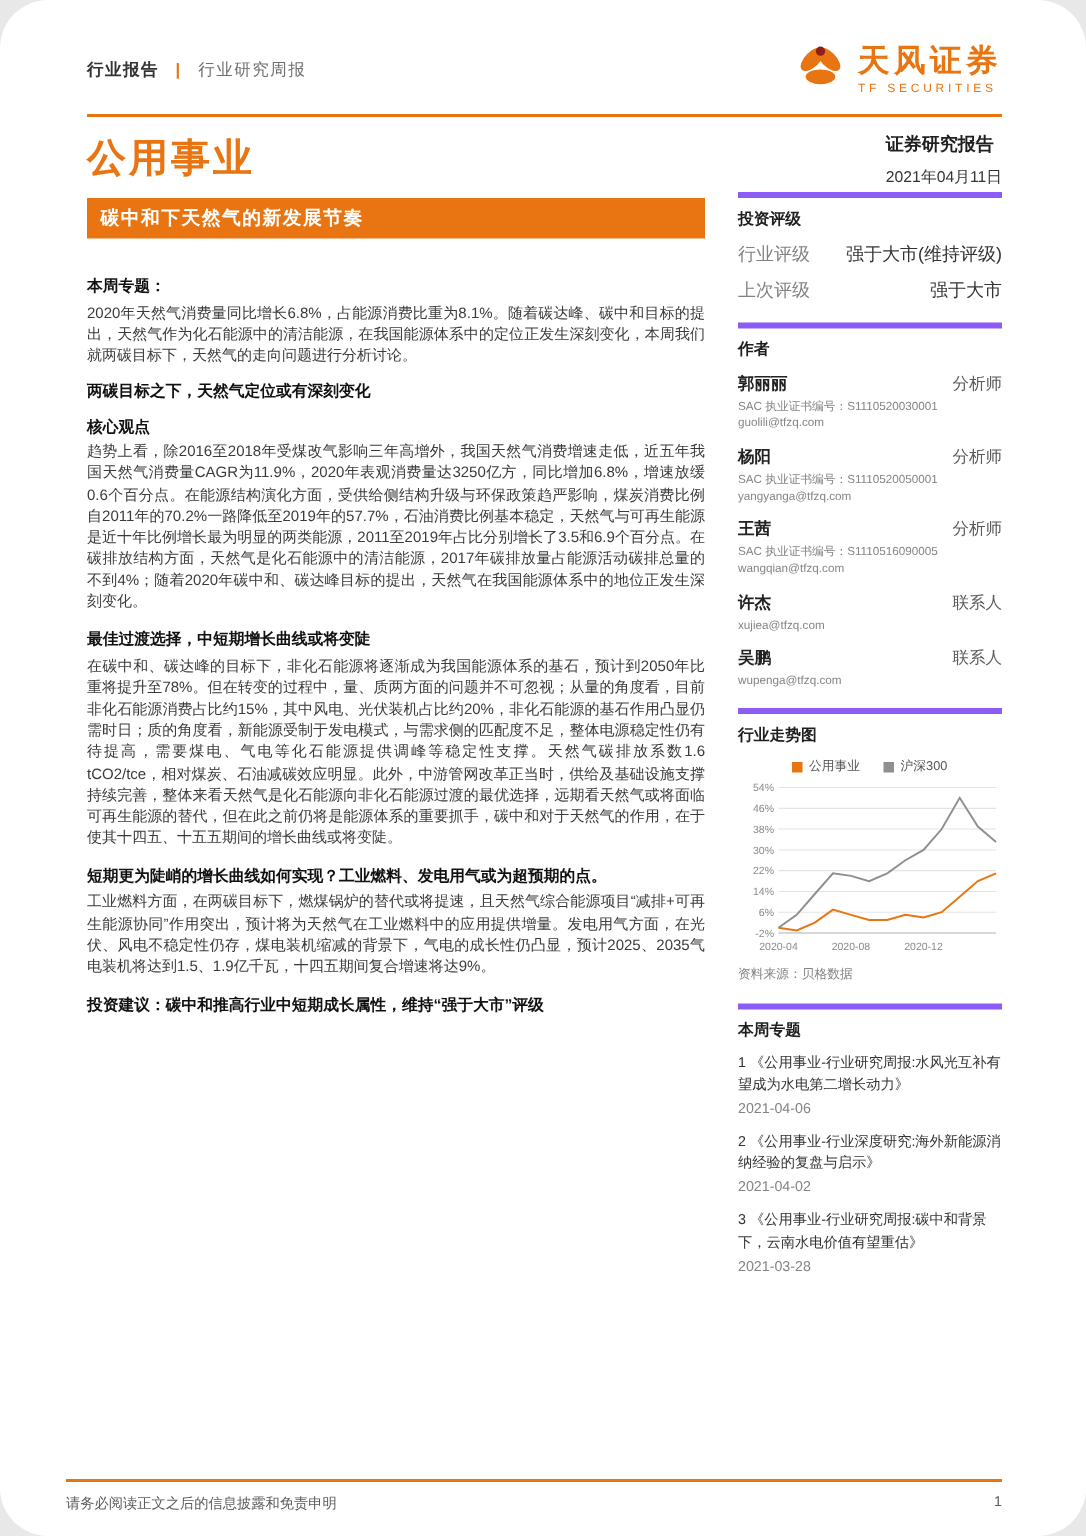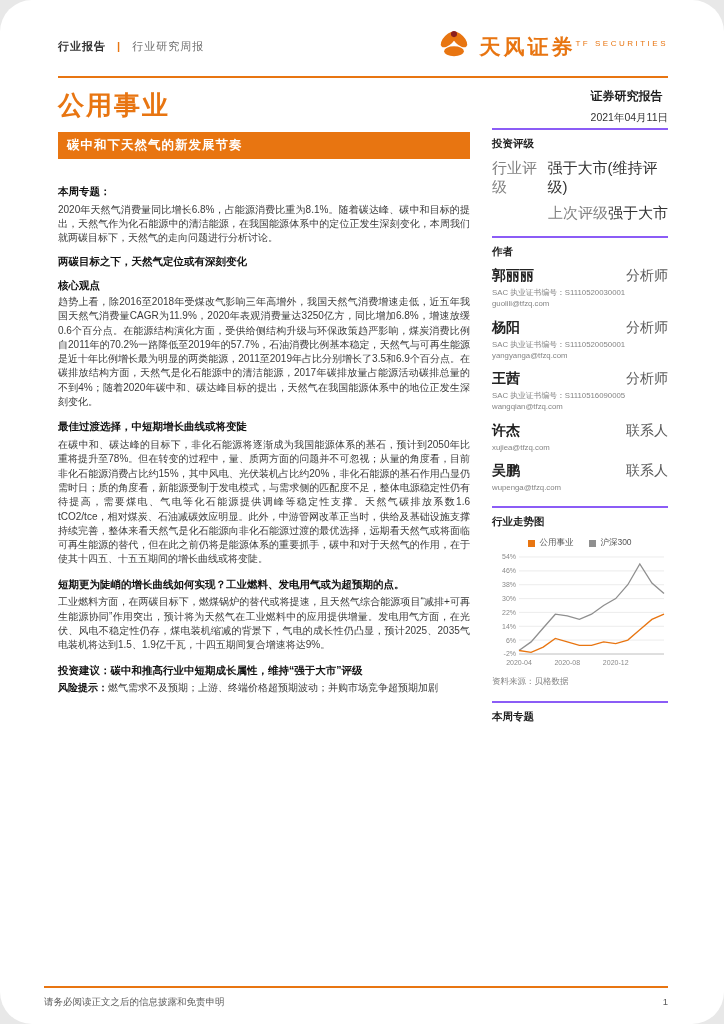--- a/index.html
+++ b/index.html
@@ -7,21 +7,21 @@
   body { font-family:"Liberation Sans", sans-serif; }
   .page { position:relative; width:724px; height:1024px; background:#ffffff; overflow:hidden; margin:0 auto;border-radius:32px; }
 
   
   .header { position:absolute; top:26px; left:58px; right:56px; display:flex; justify-content:space-between; align-items:center; }
   .header-left { font-size:11px; color:#3a3a3a; letter-spacing:1px; }
   .header-left .hl-type { font-weight:bold; color:#333; }
   .header-left .sep { color:var(--accent,#E87511); margin:0 7px; font-weight:bold; }
   .header-left .hl-series { color:#6f6f6f; }
   .brand { display:flex; align-items:center; gap:7px; }
-  .brand-text { display:flex; line-height:1; }
+  .brand-text { display:flex; flex-direction:column; line-height:1; }
   .brand-name { font-size:21px; color:var(--accent,#E87511); font-weight:bold; letter-spacing:3px; }
   .brand-sub { font-size:8px; color:var(--accent,#E87511); letter-spacing:2.5px; margin-top:4px; }
 
   .top-rule { position:absolute; top:76px; left:58px; right:56px; border-top:2px solid var(--accent,#E87511); }
 
   
   .title-row { position:absolute; top:88px; left:58px; right:56px; display:flex; justify-content:space-between; align-items:flex-start; }
   .industry-title { font-size:26px; font-weight:bold; color:var(--accent,#E87511); letter-spacing:2px; margin:0; }
   .doc-meta { text-align:left; }
   .doc-type { font-size:12px; font-weight:bold; color:#1f1f1f; }
@@ -30,28 +30,28 @@
   .banner { position:absolute; top:132px; left:58px; width:412px; background:var(--accent,#E87511); color:#fff; font-weight:bold; font-size:12.5px; padding:5px 9px; letter-spacing:1px; }
 
   
   .main { position:absolute; top:174px; left:58px; width:412px; font-size:10px; line-height:1.43; color:#3a3a3a; text-align:justify; }
   .main h3 { font-size:10.5px; color:#111; margin:10px 0 4px; line-height:1.4; }
   .main p { margin:0 0 8px; }
   .lead { font-weight:bold; color:#111; }
 
   
   .sidebar { position:absolute; top:128px; left:492px; width:176px; }
-  .side-section { border-top:2px solid #8b5cf6; padding-top:7px; margin-bottom:13px; }
+  .side-section { border-top:4px solid #8b5cf6; padding-top:7px; margin-bottom:13px; }
   .side-heading { font-size:10.5px; font-weight:bold; color:#1f1f1f; margin-bottom:8px; }
-  .rating-row { display:flex; justify-content:flex-end; font-size:15px; margin-bottom:7px; }
+  .rating-row { display:flex; justify-content:space-between; font-size:12px; margin-bottom:7px; }
   .rating-label { color:#828282; }
   .rating-value { color:#333; }
 
   .author { margin-bottom:9px; }
-  .author-row { display:flex; justify-content:space-between; font-size:14px; margin-bottom:2px; }
+  .author-row { display:flex; justify-content:space-between; font-size:11px; margin-bottom:2px; }
   .author-name { font-weight:bold; color:#222; }
   .author-role { color:#5a5a5a; }
   .author-cert, .author-email { font-size:7.8px; color:#848484; line-height:1.45; word-break:break-all; }
 
   .legend { display:flex; gap:16px; justify-content:center; font-size:8.5px; color:#555; margin-bottom:2px; }
   .legend-item { display:flex; align-items:center; gap:4px; }
   .legend-swatch { width:7px; height:7px; display:inline-block; background:#ccc; }
   .chart-svg { width:176px; height:118px; display:block; }
   .source-note { font-size:8.5px; color:#848484; margin-top:7px; }
 
@@ -109,23 +109,20 @@
     <p>趋势上看，除2016至2018年受煤改气影响三年高增外，我国天然气消费增速走低，近五年我国天然气消费量CAGR为11.9%，2020年表观消费量达3250亿方，同比增加6.8%，增速放缓0.6个百分点。在能源结构演化方面，受供给侧结构升级与环保政策趋严影响，煤炭消费比例自2011年的70.2%一路降低至2019年的57.7%，石油消费比例基本稳定，天然气与可再生能源是近十年比例增长最为明显的两类能源，2011至2019年占比分别增长了3.5和6.9个百分点。在碳排放结构方面，天然气是化石能源中的清洁能源，2017年碳排放量占能源活动碳排总量的不到4%；随着2020年碳中和、碳达峰目标的提出，天然气在我国能源体系中的地位正发生深刻变化。</p>
 
     <h3>最佳过渡选择，中短期增长曲线或将变陡</h3>
     <p>在碳中和、碳达峰的目标下，非化石能源将逐渐成为我国能源体系的基石，预计到2050年比重将提升至78%。但在转变的过程中，量、质两方面的问题并不可忽视；从量的角度看，目前非化石能源消费占比约15%，其中风电、光伏装机占比约20%，非化石能源的基石作用凸显仍需时日；质的角度看，新能源受制于发电模式，与需求侧的匹配度不足，整体电源稳定性仍有待提高，需要煤电、气电等化石能源提供调峰等稳定性支撑。天然气碳排放系数1.6 tCO2/tce，相对煤炭、石油减碳效应明显。此外，中游管网改革正当时，供给及基础设施支撑持续完善，整体来看天然气是化石能源向非化石能源过渡的最优选择，远期看天然气或将面临可再生能源的替代，但在此之前仍将是能源体系的重要抓手，碳中和对于天然气的作用，在于使其十四五、十五五期间的增长曲线或将变陡。</p>
 
     <h3>短期更为陡峭的增长曲线如何实现？工业燃料、发电用气或为超预期的点。</h3>
     <p>工业燃料方面，在两碳目标下，燃煤锅炉的替代或将提速，且天然气综合能源项目“减排+可再生能源协同”作用突出，预计将为天然气在工业燃料中的应用提供增量。发电用气方面，在光伏、风电不稳定性仍存，煤电装机缩减的背景下，气电的成长性仍凸显，预计2025、2035气电装机将达到1.5、1.9亿千瓦，十四五期间复合增速将达9%。</p>
 
     <h3>投资建议：碳中和推高行业中短期成长属性，维持“强于大市”评级</h3>
 
-    <p>
-      <span class="lead">风险提示：</span><span>燃气需求不及预期；上游、终端价格超预期波动；并购市场竞争超预期加剧</span>
-    </p>
   </div>
 
   <div class="sidebar">
 
     <div class="side-section">
       <div class="side-heading">投资评级</div>
       <div class="rating-row">
         <span class="rating-label">行业评级</span>
         <span class="rating-value">强于大市(维持评级)</span>
       </div>
@@ -213,20 +210,34 @@
           <polyline points="27.0,99.5 39.1,101.3 51.2,96.1 63.3,87.4 75.3,90.9 87.4,94.3 99.5,94.3 111.6,90.9 123.7,92.6 135.8,89.1 147.8,78.8 159.9,68.4 172.0,63.2" fill="none" stroke="#E87511" stroke-width="1.3"></polyline>
           <text x="27.0" y="114" font-size="7" fill="#8a8a8a" text-anchor="middle">2020-04</text>
           <text x="75.3" y="114" font-size="7" fill="#8a8a8a" text-anchor="middle">2020-08</text>
           <text x="123.7" y="114" font-size="7" fill="#8a8a8a" text-anchor="middle">2020-12</text>
         </svg>
       <div class="source-note">资料来源：贝格数据</div>
     </div>
 
     <div class="side-section">
       <div class="side-heading">本周专题</div>
+      <div>
+          <div>
+            <div class="related-title">1 《公用事业-行业研究周报:水风光互补有望成为水电第二增长动力》</div>
+     <div class="related-date">2021-04-06</div>
+          </div>
+          <div>
+            <div class="related-title">2 《公用事业-行业深度研究:海外新能源消纳经验的复盘与启示》</div>
+     <div class="related-date">2021-04-02</div>
+          </div>
+          <div>
+            <div class="related-title">3 《公用事业-行业研究周报:碳中和背景下，云南水电价值有望重估》</div>
+     <div class="related-date">2021-03-28</div>
+          </div>
+        </div>
     </div>
 
   </div>
 
   <div class="footer">
     <span>请务必阅读正文之后的信息披露和免责申明</span>
     <span>1</span>
   </div>
 
 </div>

